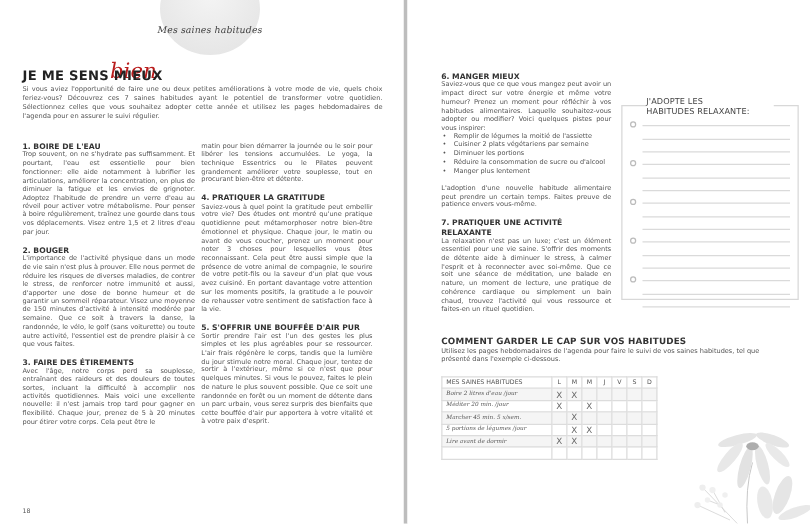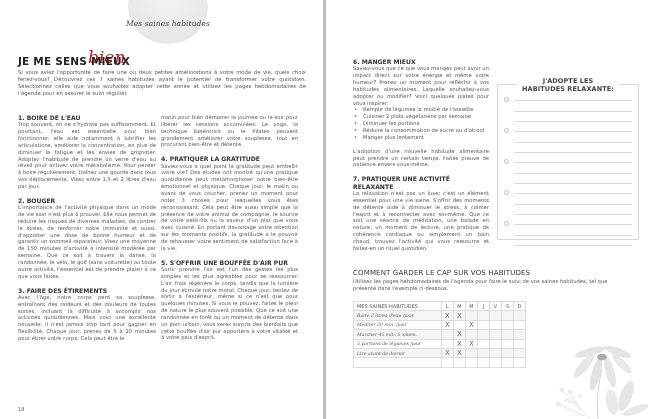--- a/index.html
+++ b/index.html
@@ -28,27 +28,27 @@
   .section { margin-bottom: 7px; }
 
   .page-number { position: absolute; left: 18px; top: 406px; font-size: 5px; color: #555; }
 
   .col-r { position: absolute; left: 353px; top: 58px; width: 136px; font-size: 5.25px; line-height: 6.85px; color: #555; text-align: justify; }
   .bullets { list-style: none; margin: 0; padding: 0; text-align: left; }
   .bullets li { position: relative; padding-left: 10px; }
   .bullets li::before { content: "•"; position: absolute; left: 1px; top: 0; color: #555; }
 
   .checklist-box { position: absolute; left: 497px; top: 84px; width: 142px; height: 156px; border: 1px solid #d8d8d8; }
-  .checklist-title { position: absolute; left: 517px; top: 77px; width: 102px; background: #fff; text-align: center;
-    font-size: 6.5px; line-height: 8px; font-weight: bold; color: #444; letter-spacing: 0.1px; }
+  .checklist-title { position: absolute; left: 517px; top: 77px; width: 102px; background: #fff; 
+    font-size: 6.5px; line-height: 8px; font-weight: normal; color: #444; letter-spacing: 0.1px; }
   .check-item { position: absolute; left: 502px; width: 132px; height: 30px; }
   .check-circle { position: absolute; left: 2px; top: 0; width: 5px; height: 5px; border: 0.8px solid #bbb; border-radius: 50%; }
   .check-line { position: absolute; left: 12px; right: 2px; height: 0; border-top: 0.7px solid #dadada; }
 
-  .keep-title { position: absolute; left: 353px; top: 269px; font-size: 7px; font-weight: normal; color: #333; letter-spacing: 0.15px; }
+  .keep-title { position: absolute; left: 353px; top: 269px; font-size: 7px; font-weight: bold; color: #333; letter-spacing: 0.15px; }
   .keep-desc { position: absolute; left: 353px; top: 278px; width: 260px; font-size: 5.25px; line-height: 6.8px; color: #555; }
 
   table.habits { position: absolute; left: 353px; top: 301px; border-collapse: collapse; font-size: 5px; color: #555; }
   table.habits th, table.habits td { border: 0.8px solid #dcdcdc; height: 9.4px; padding: 0 3px; }
   table.habits th { font-weight: normal; text-align: center; background: #fff; }
   table.habits th.habit-col { text-align: left; width: 88px; }
   table.habits td.habit-cell { font-family: "DejaVu Serif", serif; font-style: italic; font-size: 4.6px; color: #555; width: 88px; }
   table.habits td.day-cell { width: 12px; text-align: center; font-size: 7px; color: #666; padding: 0; }
   table.habits tr.even td { background: #f5f5f5; }
 

